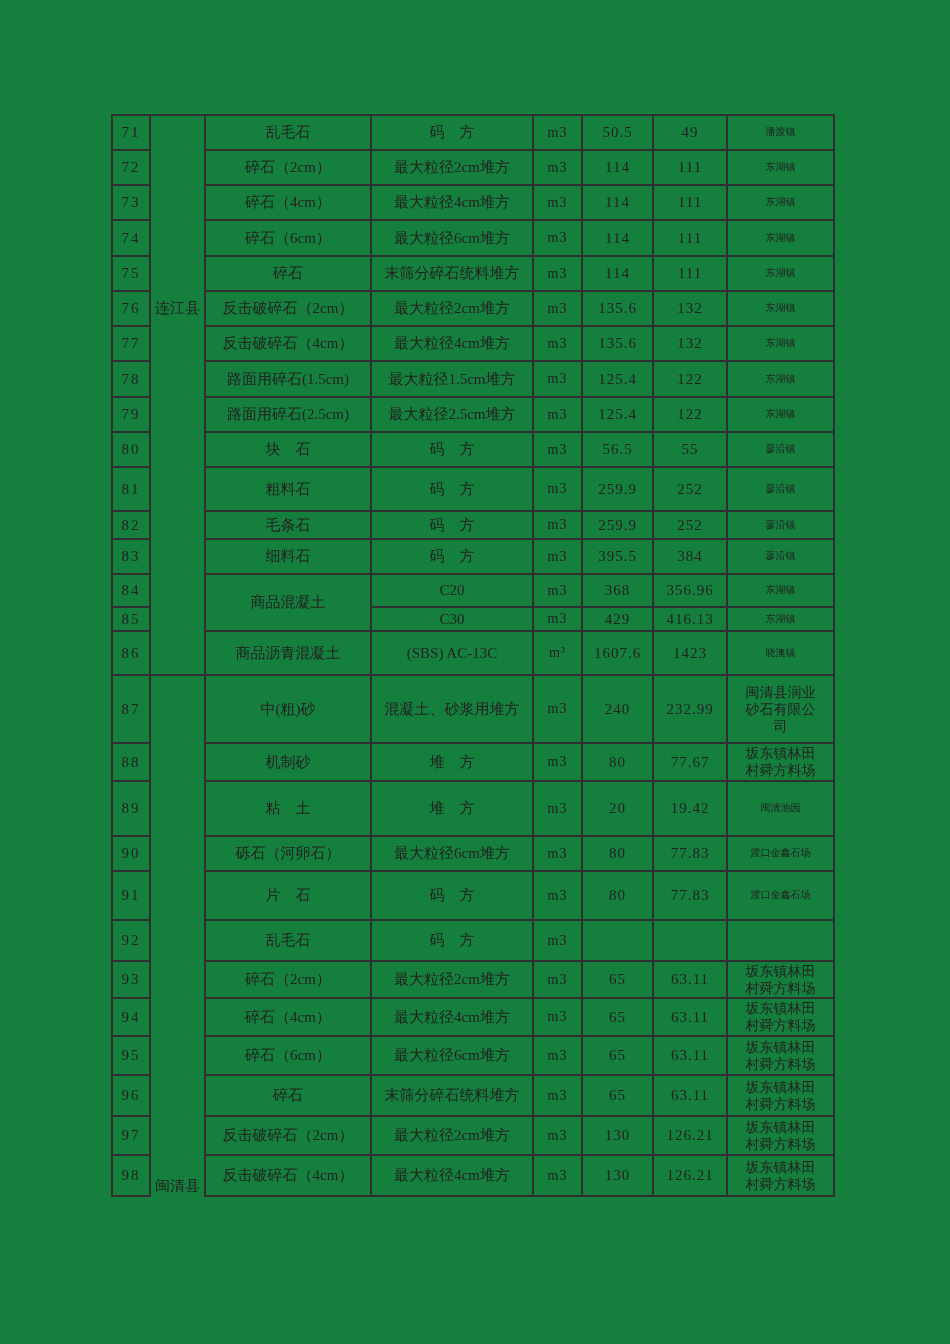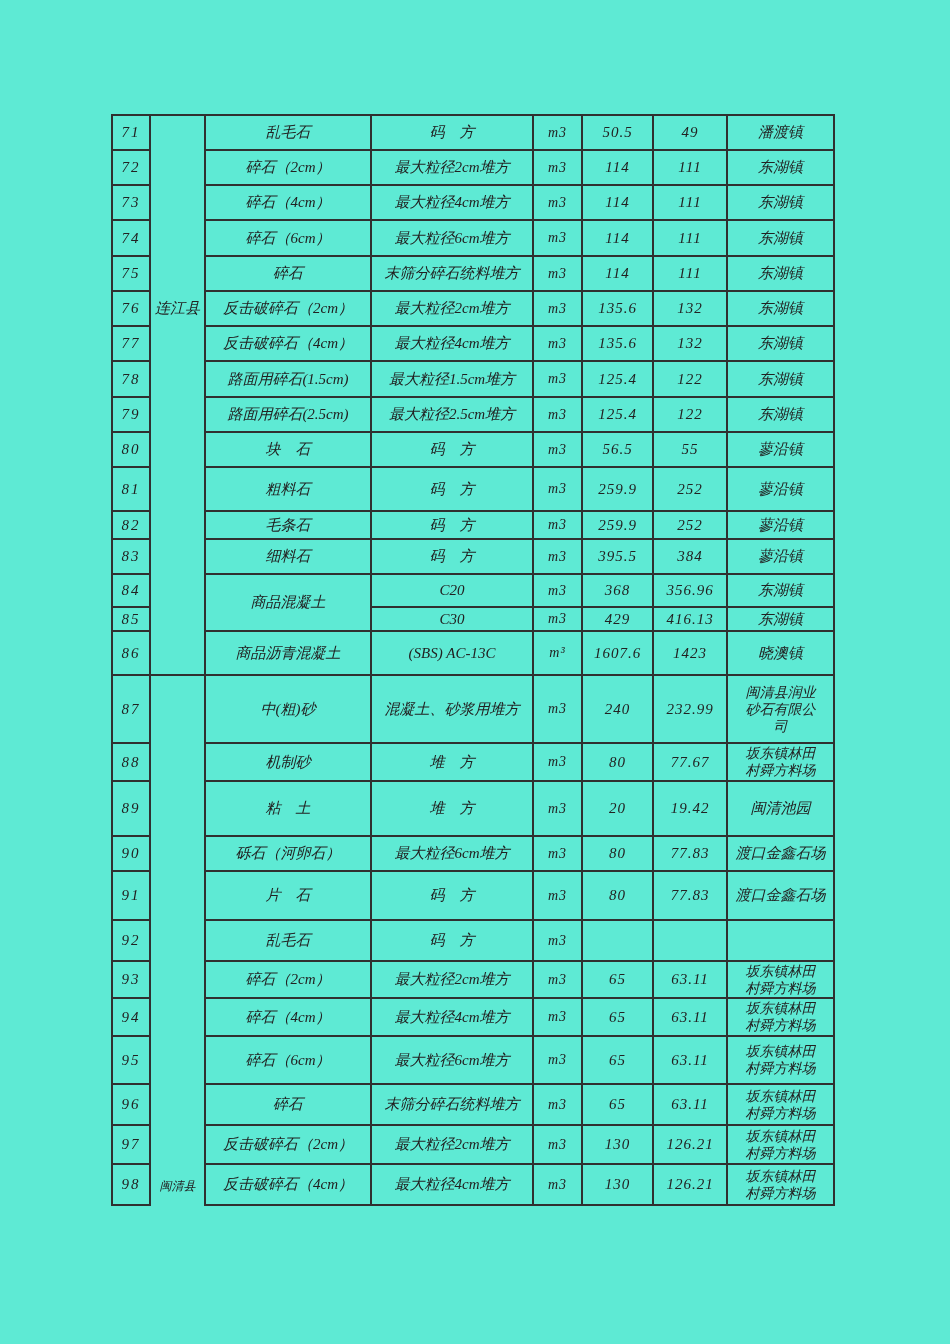--- a/index.html
+++ b/index.html
@@ -5,21 +5,21 @@
   html, body { margin: 0; padding: 0; }
   body {
     width: 950px;
     height: 1344px;
     position: relative;
     overflow: hidden;
     background: #ffffff;
     font-family: "Liberation Serif", "DejaVu Serif", serif;
     color: #222222;
   }
-  .sheet { position: absolute; inset: 0; background: #5eead4; font-style: italic; }
+  .sheet { position: absolute; inset: 0; background: #15803d; }
 
   table.price-table {
     position: absolute;
     left: 111px;
     top: 114px;
     width: 722px;
     border-collapse: collapse;
     table-layout: fixed;
   }
   td {
@@ -39,33 +39,33 @@
   .c-region.no-bottom { border-bottom: hidden; }
   .region-label {
     position: absolute;
     left: 0;
     width: 100%;
     text-align: center;
     font-size: 15px;
     line-height: 15px;
   }
 
-  .c-loc { font-size: 15px; }
+  .c-loc { font-size: 10px; }
   .c-loc.small { font-size: 14px; line-height: 17px; }
   .loc-text { display: inline-block; }
   .c-loc.small .loc-text { width: 80px; }
 
   .clipped-region {
     position: absolute;
     left: 149px;
     top: 1179px;
     width: 57px;
     height: 13px;
     overflow: hidden;
-    font-size: 12px;
+    font-size: 15px;
     line-height: 15px;
     text-align: center;
     color: #222222;
   }
 </style>
 </head>
 <body>
 
 <div class="sheet">
   <table class="price-table">
@@ -292,21 +292,21 @@
         </tr>
         <tr style="height: 38px;">
           <td class="c-num">94</td>
           <td class="c-mat">碎石（4cm）</td>
           <td class="c-spec">最大粒径4cm堆方</td>
           <td class="c-unit">m3</td>
           <td class="c-p1">65</td>
           <td class="c-p2">63.11</td>
           <td class="c-loc small"><span class="loc-text">坂东镇林田村舜方料场</span></td>
         </tr>
-        <tr style="height: 48px;">
+        <tr style="height: 39px;">
           <td class="c-num">95</td>
           <td class="c-mat">碎石（6cm）</td>
           <td class="c-spec">最大粒径6cm堆方</td>
           <td class="c-unit">m3</td>
           <td class="c-p1">65</td>
           <td class="c-p2">63.11</td>
           <td class="c-loc small"><span class="loc-text">坂东镇林田村舜方料场</span></td>
         </tr>
         <tr style="height: 41px;">
           <td class="c-num">96</td>

